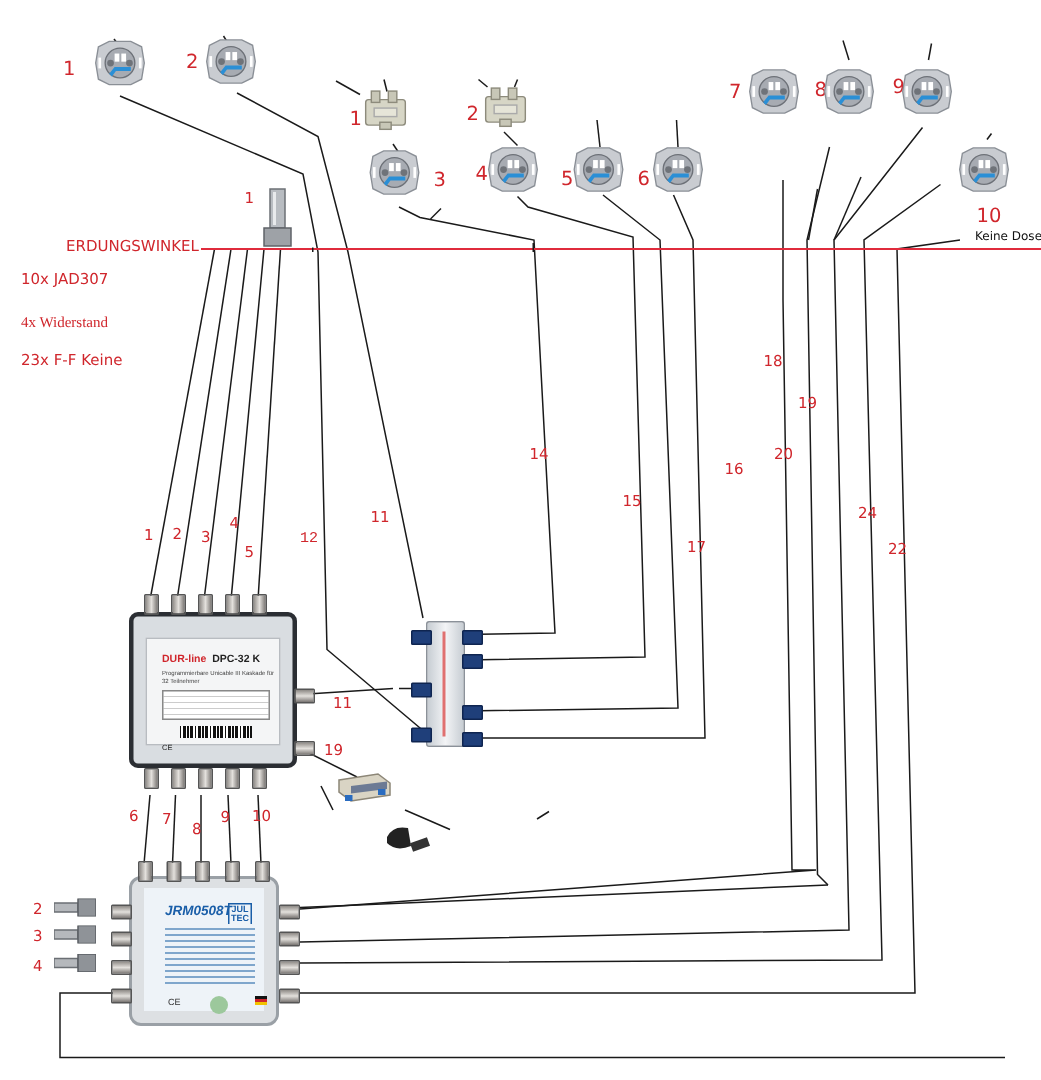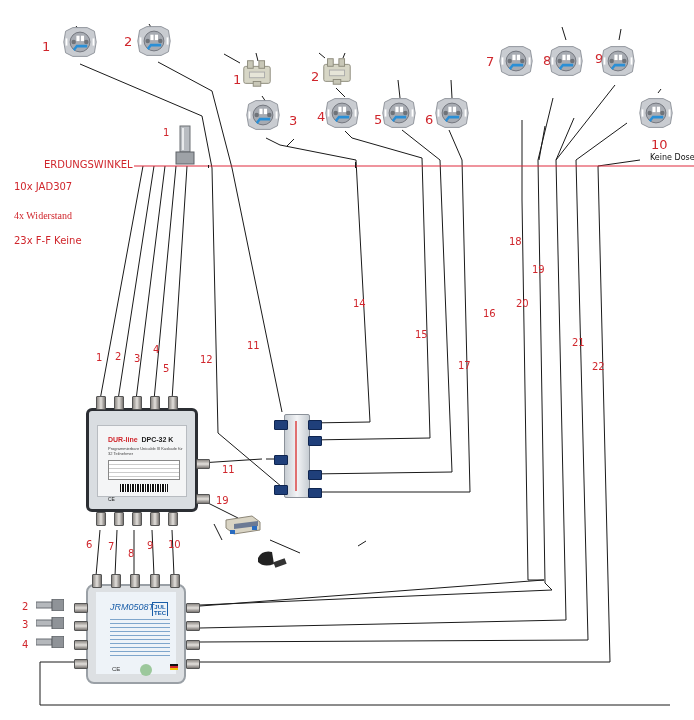--- a/index.html
+++ b/index.html
@@ -19,21 +19,21 @@
   .dpc .brand b{color:#d0262c;}
   .dpc .sub{position:absolute;left:10px;top:20px;font-size:4px;color:#444;width:80px;line-height:5px;}
   .dpc .tbl{position:absolute;left:10px;top:34px;width:70px;height:18px;border:1px solid #888;background:repeating-linear-gradient(#fff 0 3px,#ccc 3px 4px);}
   .dpc .barcode{position:absolute;left:22px;top:58px;width:48px;height:8px;background:repeating-linear-gradient(90deg,#111 0 1px,#fff 1px 2px,#111 2px 4px,#fff 4px 5px);}
   .dpc .ce{position:absolute;left:10px;top:70px;font-size:5px;color:#222;}
   .conn{position:absolute;width:8px;height:12px;background:linear-gradient(90deg,#8e8a86,#e3e0dc,#7a7673);border:1px solid #555;border-radius:1px;}
   .conn.h{width:12px;height:8px;background:linear-gradient(#8e8a86,#e3e0dc,#7a7673);}
   
   .jrm{left:86px;top:584px;width:100px;height:100px;background:#dde0e3;border:2px solid #9aa0a6;border-radius:8px;box-sizing:border-box;}
   .jrm .panel{position:absolute;left:8px;top:6px;right:8px;bottom:8px;background:#eef3f8;}
-  .jrm .model{position:absolute;left:14px;top:10px;font-size:9px;font-weight:normal;color:#1a5ea8;font-style:italic;}
+  .jrm .model{position:absolute;left:14px;top:10px;font-size:9px;font-weight:bold;color:#1a5ea8;font-style:italic;}
   .jrm .jul{position:absolute;right:8px;top:10px;border:1px solid #1a5ea8;color:#1a5ea8;font-size:6px;font-weight:bold;padding:1px;line-height:6px;text-align:center;}
   .jrm .lines{position:absolute;left:14px;top:24px;width:60px;height:40px;background:repeating-linear-gradient(#eef3f8 0 3px,#7fa6cc 3px 4px);}
   .jrm .logo{position:absolute;left:44px;top:72px;width:12px;height:12px;border-radius:50%;background:#9cc89c;}
   .jrm .flag{position:absolute;left:74px;top:72px;width:8px;height:6px;background:linear-gradient(#111 0 33%,#d0262c 33% 66%,#f2c200 66%);}
   .jrm .cej{position:absolute;left:16px;top:74px;font-size:6px;color:#333;}
   
   .splitter{left:284px;top:414px;width:24px;height:82px;background:linear-gradient(90deg,#c7cdd3,#f3f4f6,#c7cdd3);border:1px solid #8b9199;border-radius:2px;}
   .splitter .trace{position:absolute;left:10px;top:6px;width:2px;height:70px;background:#e07070;}
   .bconn{position:absolute;width:12px;height:8px;background:#1f3f7a;border:1px solid #0f2550;border-radius:1px;}
   
@@ -135,30 +135,30 @@
 <span class="lbl big" style="left:595px;top:52px;">9</span>
 <span class="lbl big" style="left:651px;top:138px;">10</span>
 <span class="lbl black" style="left:650px;top:154px;">Keine Dose</span>
 <span class="lbl sm" style="left:163px;top:128px;">1</span>
 
 <span class="lbl sm" style="left:96px;top:353px;">1</span>
 <span class="lbl sm" style="left:115px;top:352px;">2</span>
 <span class="lbl sm" style="left:134px;top:354px;">3</span>
 <span class="lbl sm" style="left:153px;top:345px;">4</span>
 <span class="lbl sm" style="left:163px;top:364px;">5</span>
-<span class="lbl sm" style="left:200px;top:355px;">12</span>
+<span class="lbl sm" style="left:200px;top:355px;font-family:Liberation Mono, monospace;">12</span>
 <span class="lbl sm" style="left:247px;top:341px;">11</span>
 <span class="lbl sm" style="left:353px;top:299px;">14</span>
 <span class="lbl sm" style="left:415px;top:330px;">15</span>
 <span class="lbl sm" style="left:436px;top:309px;margin-left:47px;">16</span>
 <span class="lbl sm" style="left:458px;top:361px;">17</span>
 <span class="lbl sm" style="left:509px;top:237px;">18</span>
 <span class="lbl sm" style="left:532px;top:265px;">19</span>
 <span class="lbl sm" style="left:516px;top:299px;">20</span>
-<span class="lbl sm" style="left:572px;top:338px;">21</span>
+<span class="lbl sm" style="left:572px;top:338px;">24</span>
 <span class="lbl sm" style="left:592px;top:362px;">22</span>
 <span class="lbl sm" style="left:222px;top:465px;">11</span>
 <span class="lbl sm" style="left:216px;top:496px;">19</span>
 <span class="lbl sm" style="left:86px;top:540px;">6</span>
 <span class="lbl sm" style="left:108px;top:542px;">7</span>
 <span class="lbl sm" style="left:128px;top:549px;">8</span>
 <span class="lbl sm" style="left:147px;top:541px;">9</span>
 <span class="lbl sm" style="left:168px;top:540px;">10</span>
 <span class="lbl sm" style="left:22px;top:602px;">2</span>
 <span class="lbl sm" style="left:22px;top:620px;">3</span>

